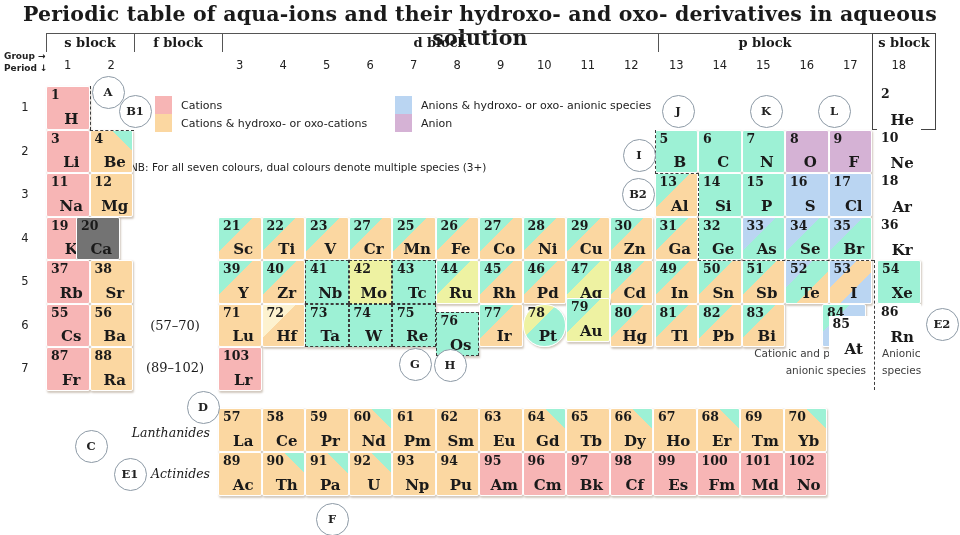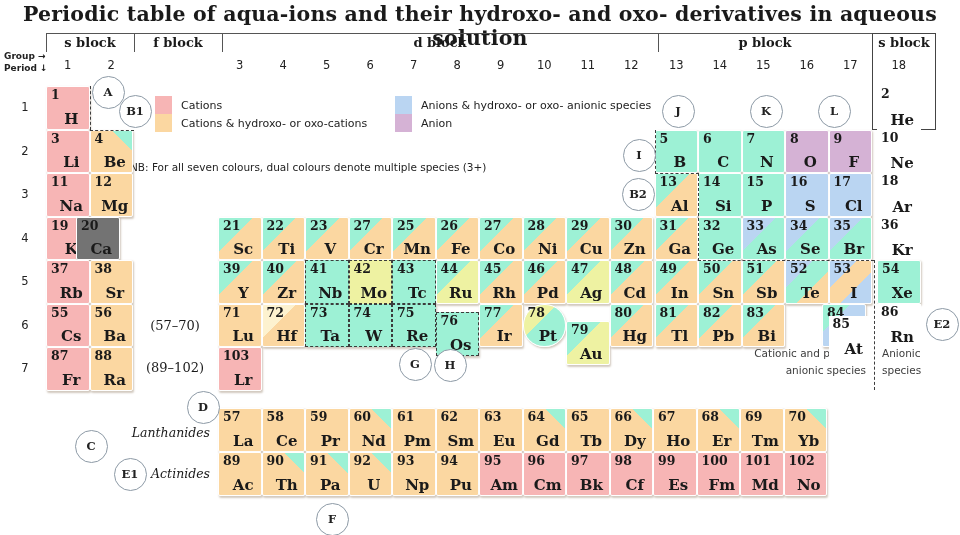--- a/index.html
+++ b/index.html
@@ -378,21 +378,21 @@
       <span class="sym">Os</span>
     </div>
     <div class="cell" style="left: 479px; top: 303.5px; background: linear-gradient(135deg, rgb(157, 241, 213) 0px, rgb(157, 241, 213) 40%, rgb(251, 215, 161) 40%, rgb(251, 215, 161) 100%);">
       <span class="num">77</span>
       <span class="sym">Ir</span>
     </div>
     <div class="cell" style="left: 522.5px; top: 303.5px; background: linear-gradient(135deg, rgb(238, 242, 162) 0px, rgb(238, 242, 162) 40%, rgb(157, 241, 213) 40%, rgb(157, 241, 213) 100%); border-radius: 21px;">
       <span class="num">78</span>
       <span class="sym">Pt</span>
     </div>
-    <div class="cell" style="left: 566px; top: 321px; background: linear-gradient(135deg, rgb(157, 241, 213) 0px, rgb(157, 241, 213) 40%, rgb(238, 242, 162) 40%, rgb(238, 242, 162) 100%);">
+    <div class="cell" style="left: 566px; top: 298px; background: linear-gradient(135deg, rgb(157, 241, 213) 0px, rgb(157, 241, 213) 40%, rgb(238, 242, 162) 40%, rgb(238, 242, 162) 100%);">
       <span class="num">79</span>
       <span class="sym">Au</span>
     </div>
     <div class="cell" style="left: 609.5px; top: 303.5px; background: linear-gradient(135deg, rgb(157, 241, 213) 0px, rgb(157, 241, 213) 40%, rgb(251, 215, 161) 40%, rgb(251, 215, 161) 100%);">
       <span class="num">80</span>
       <span class="sym">Hg</span>
     </div>
     <div class="cell" style="left: 654.5px; top: 303.5px; background: linear-gradient(135deg, rgb(157, 241, 213) 0px, rgb(157, 241, 213) 40%, rgb(251, 215, 161) 40%, rgb(251, 215, 161) 100%);">
       <span class="num">81</span>
       <span class="sym">Tl</span>

